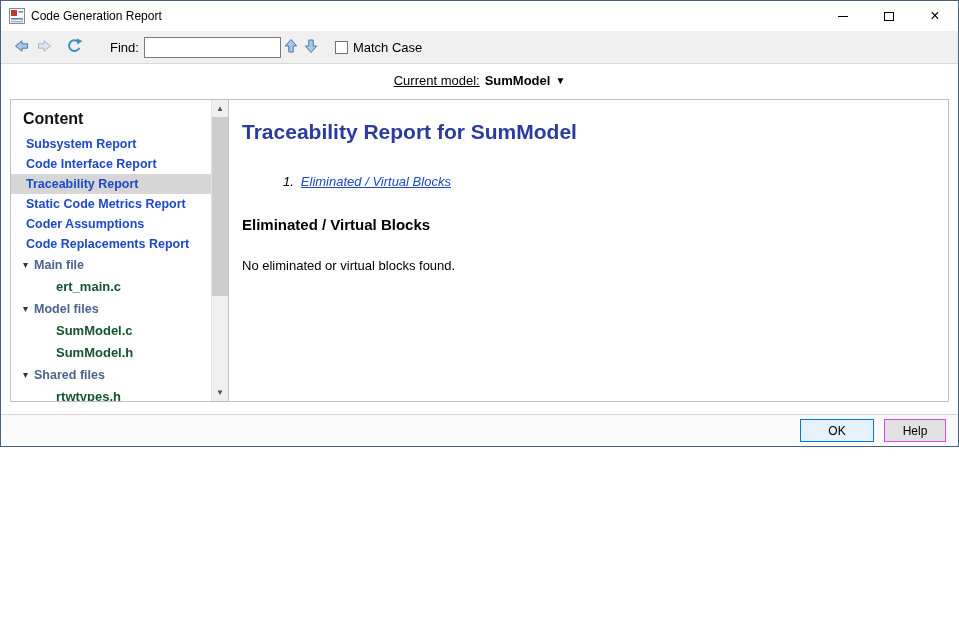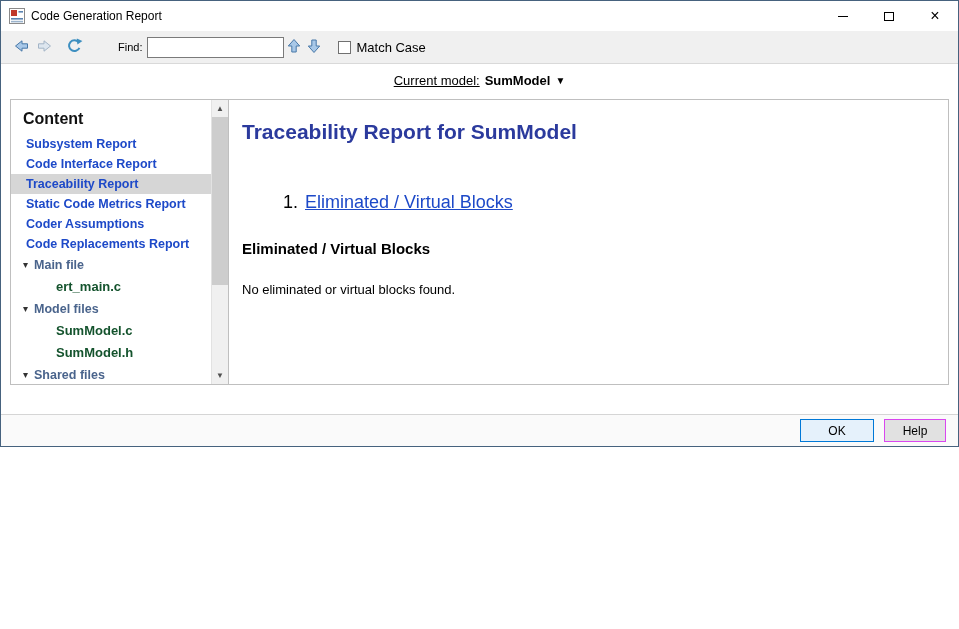--- a/index.html
+++ b/index.html
@@ -14,21 +14,21 @@
   .title-text { font-size:12px; margin-left:6px; white-space:nowrap; }
   .win-controls { margin-left:auto; display:flex; height:100%; }
   .win-btn { width:46px; height:100%; border:none; background:transparent; display:flex; align-items:center; justify-content:center; cursor:default; }
   .min-glyph { width:10px; height:1px; background:#000; display:block; }
   .max-glyph { width:10px; height:9px; border:1px solid #000; display:block; }
   .close-glyph { font-size:16px; line-height:1; }
 
   
   .toolbar { flex:0 0 33px; background:#f0f0f0; border-bottom:1px solid #d9d9d9; display:flex; align-items:center; padding:0 8px; }
   .tool-btn { border:none; background:transparent; padding:2px 3px; display:flex; align-items:center; cursor:default; }
-  .find-label { font-size:11px; margin:0 5px 0 32px; }
+  .find-label { font-size:13px; margin:0 5px 0 24px; }
   .find-input { width:137px; height:21px; border:1px solid #7a7a7a; font-size:13px; padding:0 4px; background:#fff; font-family:"Liberation Sans",sans-serif; }
   .nav-gap { width:6px; }
   .checkbox { width:13px; height:13px; border:1px solid #707070; background:#fff; margin-left:14px; display:inline-block; }
   .match-case-label { font-size:13px; margin-left:5px; }
 
   
   .modelbar { flex:0 0 33px; display:flex; align-items:center; justify-content:center; font-size:13px; background:#fff; }
   .model-label { margin-right:5px;text-decoration:underline; }
   .model-name { font-weight:bold; }
   .dropdown-arrow { font-size:10px; margin-left:5px; }
@@ -47,29 +47,29 @@
   .tri { font-size:10px; color:#333; margin-right:6px; }
   .tree-group-label { font-size:12.5px; font-weight:bold; color:#4a648c; }
   .tree-file { display:block; font-size:13px; font-weight:bold; color:#14532d; padding-left:45px; line-height:22px; text-decoration:none; cursor:pointer; }
 
   .scrollbar { flex:0 0 17px; display:flex; flex-direction:column; background:#f0f0f0; border-left:1px solid #e2e2e2; }
   .scroll-btn { height:17px; display:flex; align-items:center; justify-content:center; font-size:8px; color:#505050; }
   .scroll-track { flex:1 1 auto; position:relative; }
   .scroll-thumb { position:absolute; top:0; left:0; width:100%; height:67%; background:#cdcdcd; }
 
   .report { flex:1 1 auto; padding:12px 20px 0 13px; overflow:hidden; }
-  .report-title { font-size:21px; font-weight:bold; color:#2b3a9d; margin:8px 0 48px; }
+  .report-title { font-size:21px; font-weight:bold; color:#2b3a9d; margin:8px 0 30px; }
   .report-heading { font-size:15px; font-weight:bold; margin:0 0 25px; }
-  .toc-item { font-size:18px; margin:0 0 27px 41px; }
+  .toc-item { font-size:13px; margin:0 0 27px 41px;font-style:italic; }
   .toc-number { margin-right:7px; }
   .toc-link { color:#1d49c8; text-decoration:underline; cursor:pointer; }
   .report-body { font-size:13px; }
 
   
-  .footer { flex:0 0 32px; border-top:1px solid #d5d5d5; background:#fafafa; display:flex; align-items:center; justify-content:flex-end; gap:10px; padding:0 12px;margin-top:17px; }
+  .footer { flex:0 0 32px; border-top:1px solid #d5d5d5; background:#fafafa; display:flex; align-items:center; justify-content:flex-end; gap:10px; padding:0 12px; }
   .btn { min-width:74px; height:23px; font-size:12px; background:#e1e1e1; border:1px solid #d946ef; font-family:"Liberation Sans",sans-serif; cursor:default; }
   .btn.default { background:#e5f1fb; border:1px solid #0078d7; }
   .btn.help { min-width:62px; }
 </style>
 </head>
 <body>
 
 <div class="window">
 
   <header class="titlebar">

